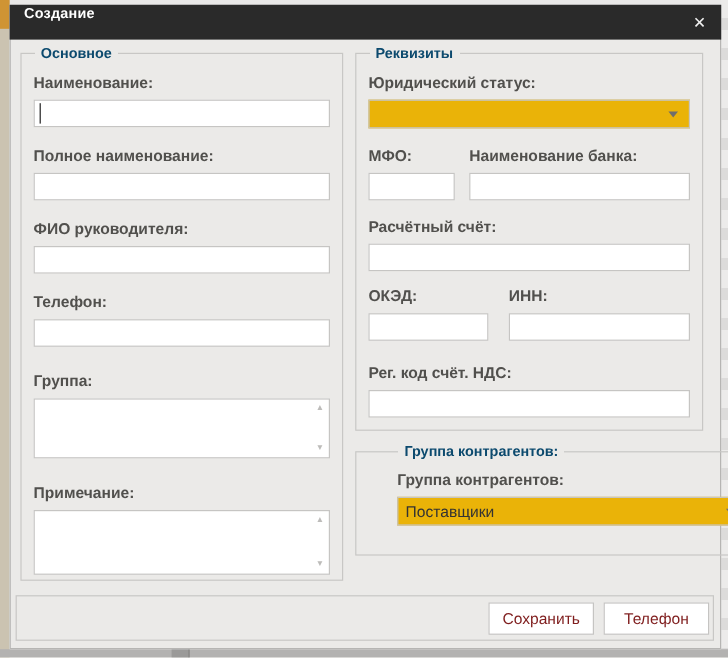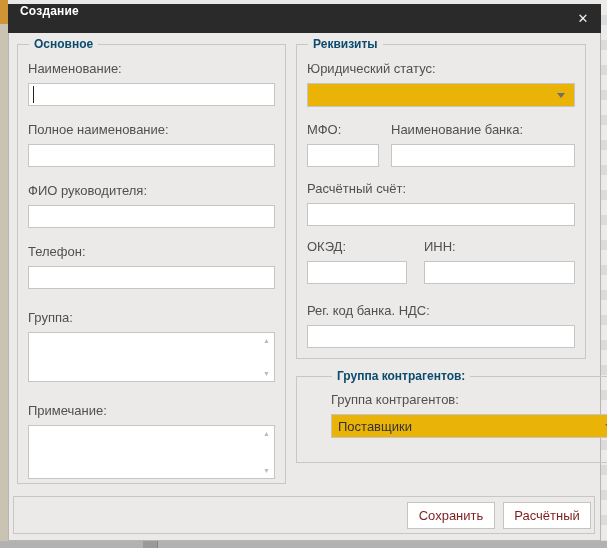--- a/index.html
+++ b/index.html
@@ -32,21 +32,21 @@
 
   fieldset { position:absolute; border:1px solid #c8c7c5; padding:0 10px; background:transparent; }
   legend { font-size:12px; font-weight:bold; color:#0c4a6e; padding:0 5px; margin-left:1px; }
   .fs-main { left:8px;   top:32px;  width:269px; height:447px; }
   .fs-req  { left:287px; top:32px;  width:290px; height:322px; }
   .fs-grp  { left:287px; top:364px; width:338px; height:94px;padding-left:34px;  }
 
   .fg { margin-top:16px; }
   .fg.first { margin-top:10px; }
   .fg.gap-lg { margin-top:21px; }
-  label { display:block; font-size:13px; color:#51504d; margin-bottom:7px; }
+  label { display:block; font-size:13px; color:#51504d; margin-bottom:7px;font-weight:bold; }
 
   .ti { display:block; width:100%; height:23px; border:1px solid #c6c5c3; background:#fff;
         font:13px "Liberation Sans", sans-serif; padding:2px 5px; color:#333; outline:none; }
   .inwrap { position:relative; }
   .caret { position:absolute; left:5px; top:3px; width:1px; height:17px; background:#222; }
 
   .ta { position:relative; width:100%; background:#fff; border:1px solid #c6c5c3; }
   .ta-addr { height:50px; }
   .ta-note { height:54px; }
   .scroll-up, .scroll-down { position:absolute; right:4px; font-size:7px; color:#bdbcba; line-height:7px; }
@@ -164,34 +164,34 @@
         <label>ОКЭД:</label>
         <input class="ti" value="" style="">
       </div>
       <div class="col-inn">
         <label>ИНН:</label>
         <input class="ti" value="" style="">
       </div>
     </div>
 
     <div class="fg" style="margin-top:19px;">
-      <label>Рег. код банка. НДС:</label>
+      <label>Рег. код счёт. НДС:</label>
       <input class="ti" value="" style="">
     </div>
   </fieldset>
 
   <fieldset class="fs-grp">
     <legend>Группа контрагентов:</legend>
     <div class="fg" style="margin-top:9px;">
       <label>Группа контрагентов:</label>
       <div class="combo">
         <span>Поставщики</span>
         <span class="combo-arrow"></span>
       </div>
     </div>
   </fieldset>
 
   <div class="footer">
     <div class="btn">Сохранить</div>
-    <div class="btn">Расчётный</div>
+    <div class="btn">Телефон</div>
   </div>
 
 </div>
 
 </body></html>

